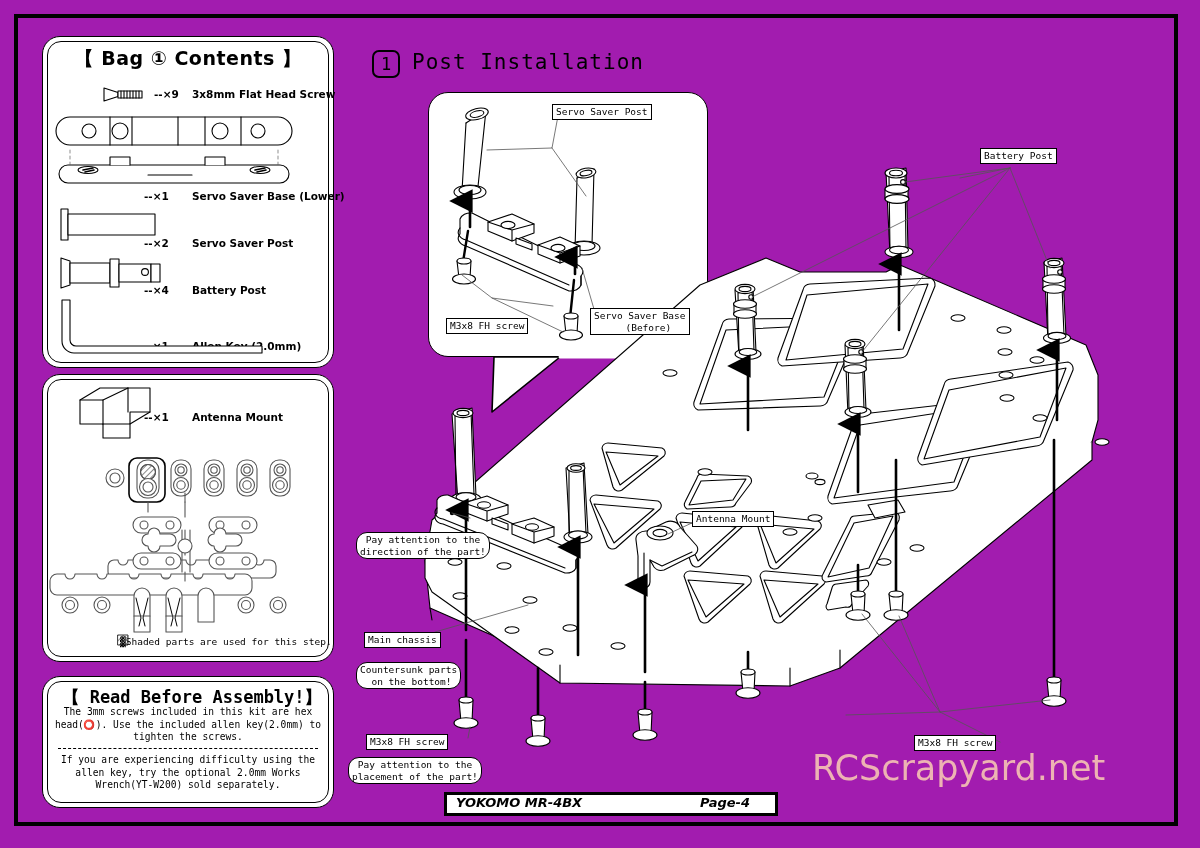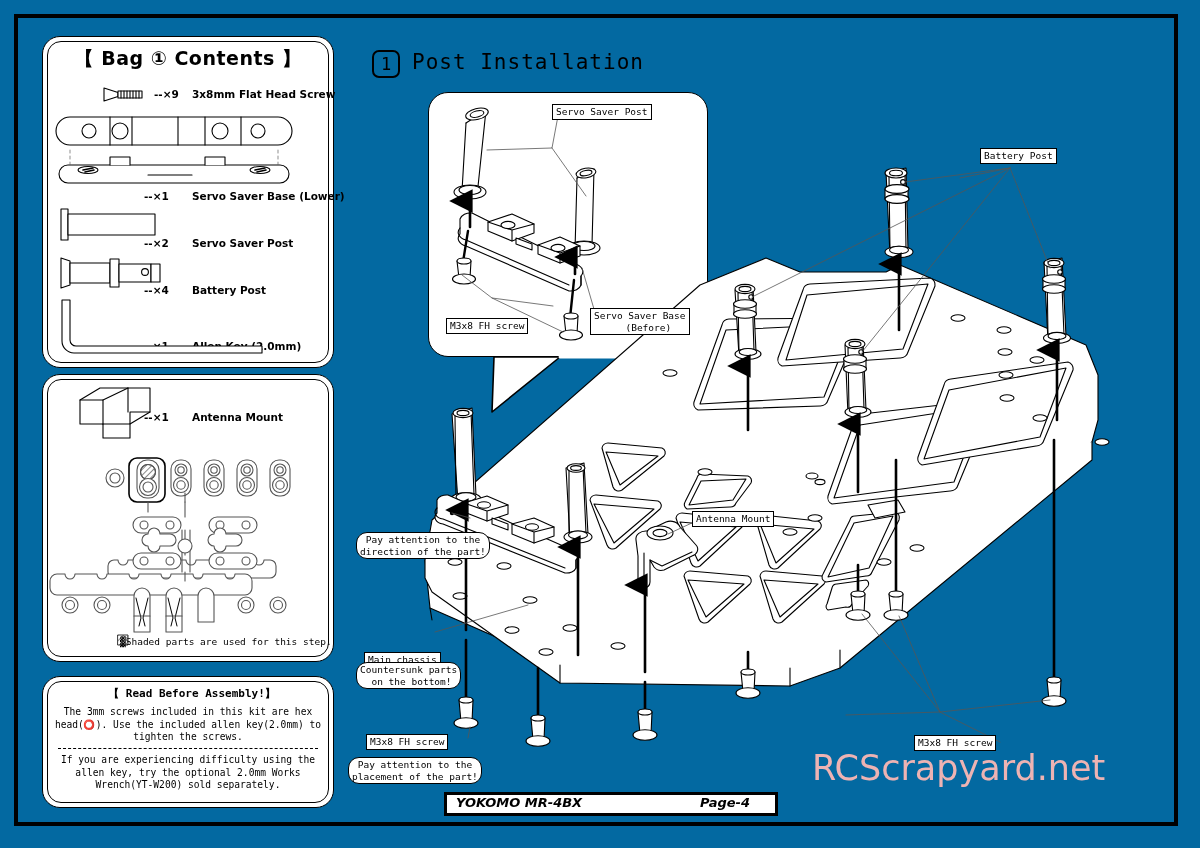--- a/index.html
+++ b/index.html
@@ -3,21 +3,21 @@
 <meta charset="utf-8">
 <title>Yokomo MR-4BX Manual Page 4</title>
 <style>
   html,body{margin:0;padding:0;background:#ffffff;}
   body{
     font-family:"DejaVu Sans Mono", monospace;
     width:1200px;height:848px;position:relative;overflow:hidden;
   }
   .page{
     position:absolute;left:0;top:0;width:1200px;height:848px;
-    background:#0369a1;
+    background:#a21caf;
   }
   
   .outer-frame{
     position:absolute;left:14px;top:14px;width:1164px;height:812px;
     border:4px solid #000;box-sizing:border-box;
   }
 
   
   .panel{
     position:absolute;border:1.6px solid #000;border-radius:18px;
@@ -53,21 +53,21 @@
   .shaded-note{
     position:absolute;left:120px;top:636px;
     font-family:"DejaVu Sans Mono", monospace;font-size:9.5px;color:#000;
     white-space:nowrap;
   }
 
   
   .read-title{
     position:absolute;left:42px;top:686px;width:300px;text-align:center;
     font-family:"DejaVu Sans Mono", monospace;
-    font-weight:bold;font-size:11px;color:#000;
+    font-weight:bold;font-size:17px;color:#000;
   }
   .read-body{
     position:absolute;left:54px;width:268px;text-align:center;
     font-family:"DejaVu Sans Mono", monospace;font-size:9.6px;
     line-height:12.6px;color:#000;
   }
   #read-body-1{top:706px;}
   #read-body-2{top:754px;}
   .read-divider{
     position:absolute;left:58px;top:748px;width:260px;height:0;
@@ -627,21 +627,21 @@
   <div class="tag" style="left:590px;top:308px;">Servo Saver Base
    (Before)</div>
   <div class="tag" style="left:446px;top:318px;">M3x8 FH screw</div>
 
   <div class="tag" style="left:980px;top:148px;">Battery Post</div>
   <div class="tag" style="left:692px;top:511px;">Antenna Mount</div>
 
   <div class="tag rounded" style="left:356px;top:532px;">Pay attention to the
 direction of the part!</div>
 
-  <div class="tag" style="left:364px;top:652px;">Main chassis</div>
+  <div class="tag" style="left:364px;top:632px;">Main chassis</div>
   <div class="tag rounded" style="left:356px;top:662px;">Countersunk parts
  on the bottom!</div>
 
   <div class="tag" style="left:366px;top:734px;">M3x8 FH screw</div>
   <div class="tag rounded" style="left:348px;top:757px;">Pay attention to the
 placement of the part!</div>
 
   <div class="tag" style="left:914px;top:735px;">M3x8 FH screw</div>
 
   <div class="watermark">RCScrapyard.net</div>

